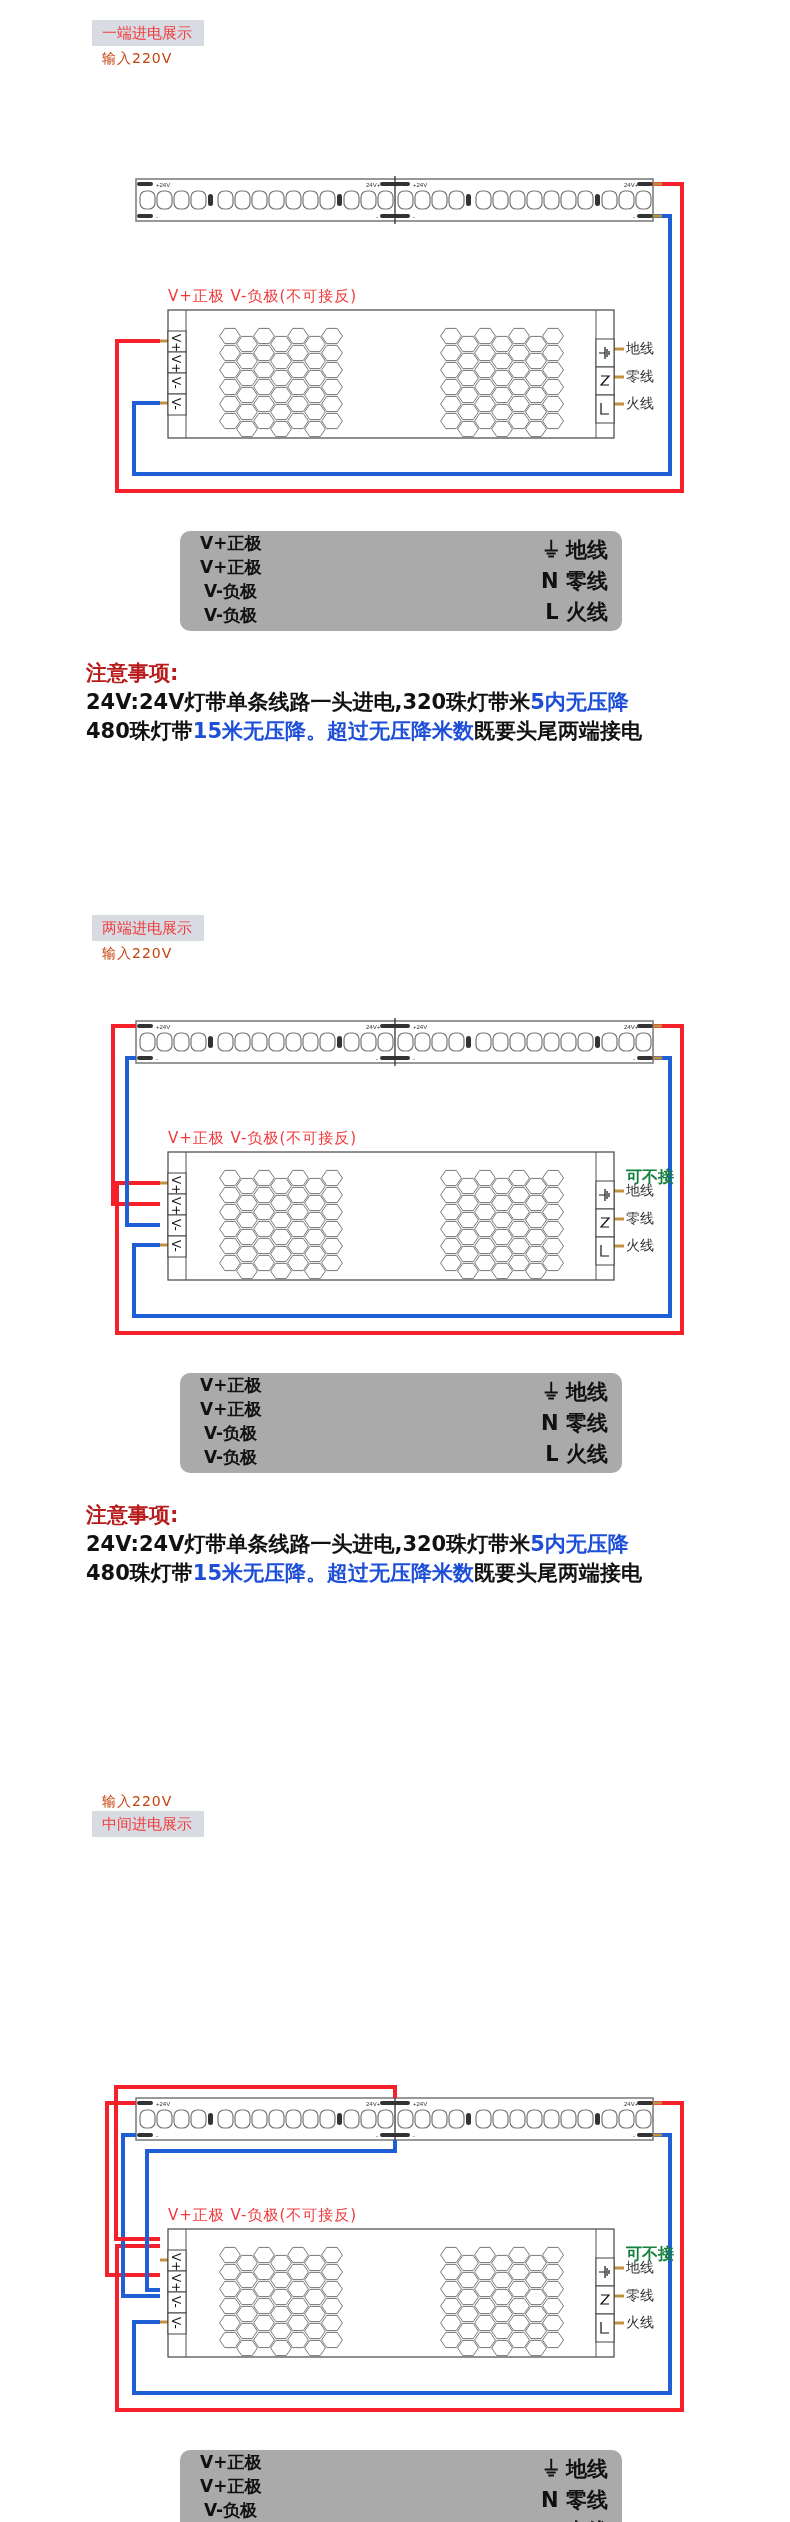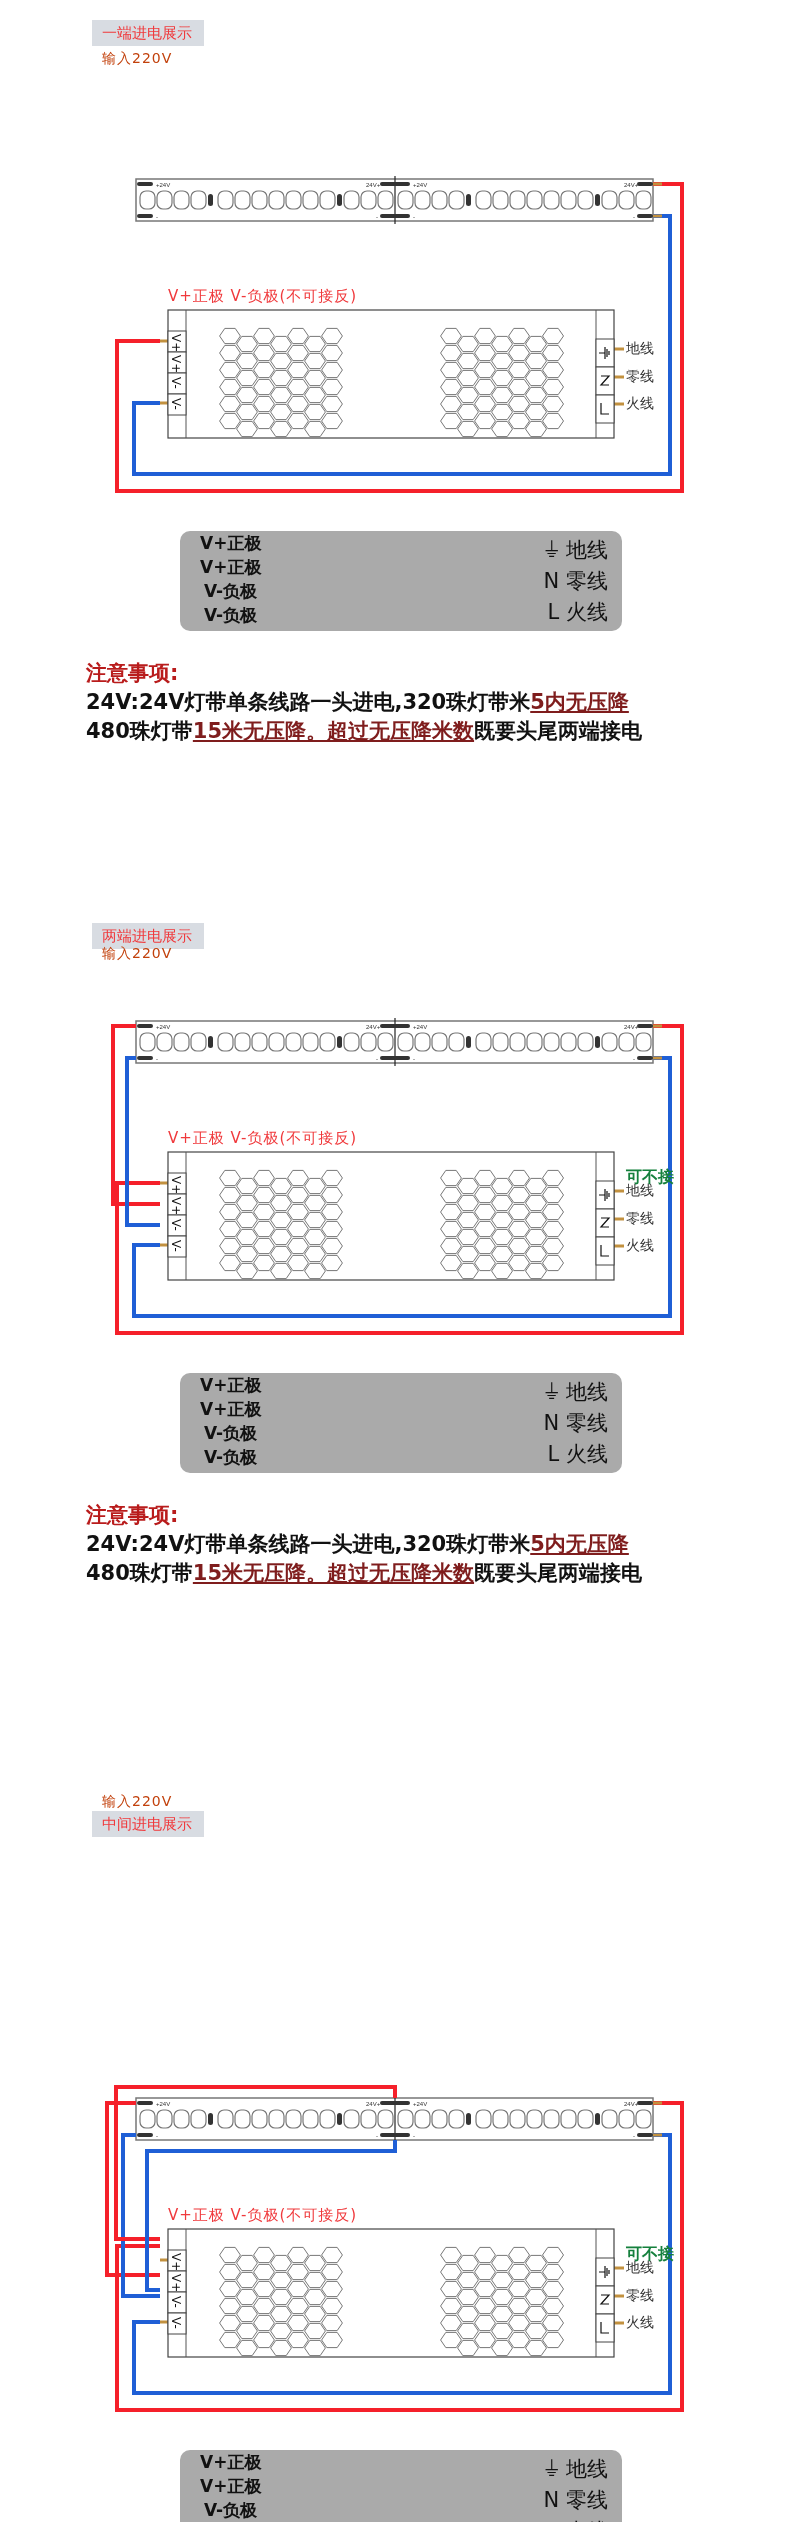--- a/index.html
+++ b/index.html
@@ -6,24 +6,24 @@
   body{width:790px;height:2522px;position:relative;overflow:hidden;font-family:"DejaVu Sans","Liberation Sans",sans-serif;}
   .section{position:absolute;left:0;width:790px;}
   .tag{position:absolute;left:92px;background:#d8dce2;color:#f0393c;font-size:15px;padding:3px 12px 3px 10px;line-height:20px;}
   .sub{position:absolute;left:102px;color:#c2410c;font-size:14px;letter-spacing:1px;}
   svg.diagram{position:absolute;left:0;top:0;}
   .pol-label{position:absolute;color:#f0393c;font-size:15px;letter-spacing:1px;}
   .legend{position:absolute;left:180px;width:442px;height:100px;background:#aaaaaa;border-radius:10px;}
   .legend .l{position:absolute;left:20px;top:0;font-weight:bold;font-size:17px;line-height:24px;color:#111;}
   .legend .l div{height:24px;}
   .legend .l div.neg{padding-left:4px;}
-  .legend .r{position:absolute;right:14px;top:4px;font-weight:normal;font-size:21px;line-height:31px;color:#111;text-align:right;}
+  .legend .r{position:absolute;right:14px;top:4px;font-weight:bold;font-size:21px;line-height:31px;color:#111;text-align:right;}
   .notes{position:absolute;left:86px;font-weight:bold;font-size:21px;line-height:29px;color:#111;white-space:nowrap;}
   .notes .title{color:#b91c1c;}
-  .red{color:#7f1d1d;text-decoration:underline;}
+  .red{color:#1d4ed8;}
   .side-label{position:absolute;font-size:14px;color:#333;}
   .optional{position:absolute;color:#15803d;font-size:16px;font-weight:bold;}
 </style>
 </head>
 <body>
 
 <div class="section" style="top:0;height:850px;">
   <div class="tag" style="top:20px;">一端进电展示</div>
   <div class="sub" style="top:50px;">输入220V</div>
 
@@ -236,21 +236,21 @@
   </div>
 
   <div class="notes" style="top:659px;">
     <div class="title">注意事项:</div>
     <div><span>24V:24V灯带单条线路一头进电,320珠灯带米</span><span class="red">5内无压降</span></div>
     <div><span>480珠灯带</span><span class="red">15米无压降。超过无压降米数</span><span>既要头尾两端接电</span></div>
   </div>
 </div>
 
 <div class="section" style="top:843px;height:850px;">
-  <div class="tag" style="top:80px;">两端进电展示</div>
+  <div class="tag" style="top:72px;">两端进电展示</div>
   <div class="sub" style="top:102px;">输入220V</div>
 
   <svg class="diagram" width="790" height="520" viewBox="0 -130 790 520" style="top:0;">
   </svg>
 <svg class="diagram" width="790" height="520" viewBox="0 0 790 520" style="top: -1px;">
 
     <g>
       <rect x="136" y="179" width="517" height="42" fill="#fff" stroke="#777" stroke-width="1.5"></rect>
       <line x1="395" y1="176" x2="395" y2="224" stroke="#222" stroke-width="1.2"></line>
       <g fill="none" stroke="#777" stroke-width="1.2">

